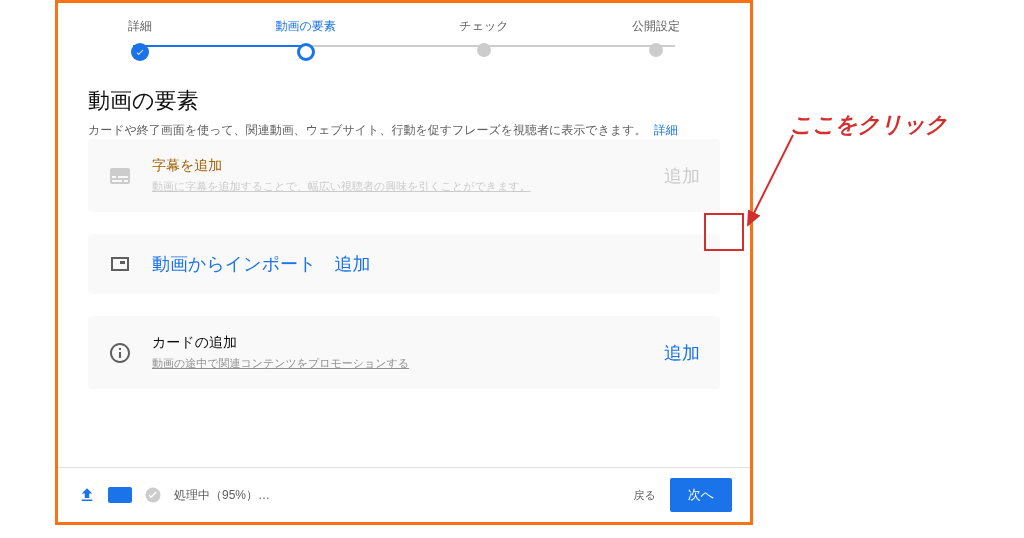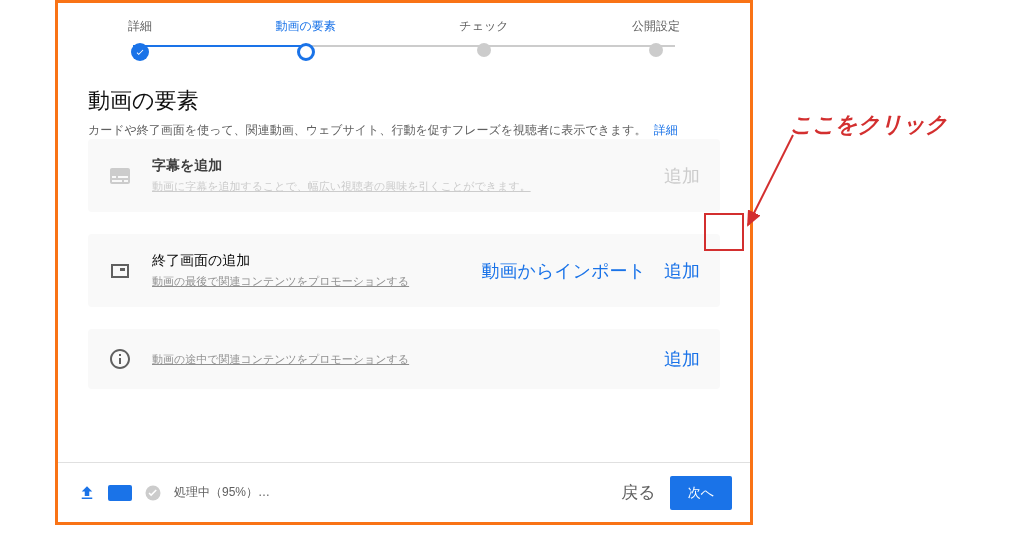--- a/index.html
+++ b/index.html
@@ -18,32 +18,32 @@
     .content { padding: 25px 30px 0 30px; flex: 1; overflow: auto; }
     .page-title { font-size: 22px; font-weight: 500; color: #0d0d0d; margin-bottom: 6px; }
     .page-desc { font-size: 12px; color: #606060; }
     .page-desc a { color: #1a73e8; text-decoration: none; margin-left: 4px; }
     .card { background: #f9f9f9; border-radius: 4px; padding: 18px 20px; display: flex; align-items: center; margin-bottom: 22px; }
     .card-icon { width: 24px; height: 24px; margin-right: 20px; flex-shrink: 0; }
     .card-icon svg { width: 24px; height: 24px; fill: #606060; }
     .card.disabled .card-icon svg { fill: #ccc; }
     .card-body { flex: 1; }
     .card-title { font-size: 14px; color: #0d0d0d; margin-bottom: 4px; }
-    .card.disabled .card-title { color: #404040; font-weight: bold; }
+    .card.disabled .card-title { color: #a16207; }
     .card-desc { font-size: 11px; color: #909090; text-decoration: underline; }
     .card.disabled .card-desc { color: #ccc; }
     .card-actions { display: flex; align-items: center; gap: 18px; }
     .link-btn { font-size: 18px; color: #1a73e8; font-weight: 500; cursor: pointer; }
     .link-btn.disabled { color: #ccc; cursor: default; }
     .footer { border-top: 1px solid #e0e0e0; padding: 10px 18px; display: flex; align-items: center; }
     .footer-left { display: flex; align-items: center; gap: 10px; flex: 1; }
     .footer-icon { width: 22px; height: 22px; display: flex; align-items: center; justify-content: center; }
     .footer-icon svg { width: 18px; height: 18px; }
     .footer-status { font-size: 12px; color: #606060; }
-    .back-btn { font-size: 17px; color: #606060; padding: 8px 14px; cursor: pointer; }
+    .back-btn { font-size: 11px; color: #606060; padding: 8px 14px; cursor: pointer; }
     .next-btn { font-size: 13px; color: #fff; background: #1a73e8; padding: 8px 18px; border-radius: 2px; cursor: pointer; font-weight: 500; }
     .annotation { position: absolute; left: 790px; top: 110px; color: #d32f2f; font-size: 22px; font-weight: 700; font-style: italic; }
     .arrow-svg { position: absolute; left: 688px; top: 130px; width: 130px; height: 110px; pointer-events: none; }
     .highlight-box { position: absolute; border: 2px solid #d32f2f; width: 40px; height: 38px; left: 704px; top: 213px; pointer-events: none; }
   </style>
 </head>
 <body>
 
 <div class="modal">
 
@@ -93,37 +93,34 @@
         <span class="link-btn disabled">追加</span>
       </div>
     </div>
 
     <div class="card">
       <div class="card-icon">
         <svg viewBox="0 0 24 24">
             <path d="M3 5h18v14H3V5zm2 2v10h14V7H5zm7 2h5v3h-5V9z"></path>
           </svg>
       </div>
-      <div class="card-body">
-        <div class="card-title">終了画面の追加</div>
-        <div class="card-desc">動画の最後で関連コンテンツをプロモーションする</div>
-      </div>
       <div class="card-actions">
         <span class="link-btn">動画からインポート</span>
         <span class="link-btn">追加</span>
       </div>
     </div>
 
     <div class="card">
       <div class="card-icon">
         <svg viewBox="0 0 24 24">
             <path d="M12 2C6.48 2 2 6.48 2 12s4.48 10 10 10 10-4.48 10-10S17.52 2 12 2zm0 18c-4.41 0-8-3.59-8-8s3.59-8 8-8 8 3.59 8 8-3.59 8-8 8zm-1-13h2v2h-2V7zm0 4h2v6h-2v-6z"></path>
           </svg>
       </div>
       <div class="card-body">
+        <div class="card-title">カードの追加</div>
         <div class="card-desc">動画の途中で関連コンテンツをプロモーションする</div>
       </div>
       <div class="card-actions">
         <span class="link-btn">追加</span>
       </div>
     </div>
   </div>
 
   <div class="footer">
     <div class="footer-left">

